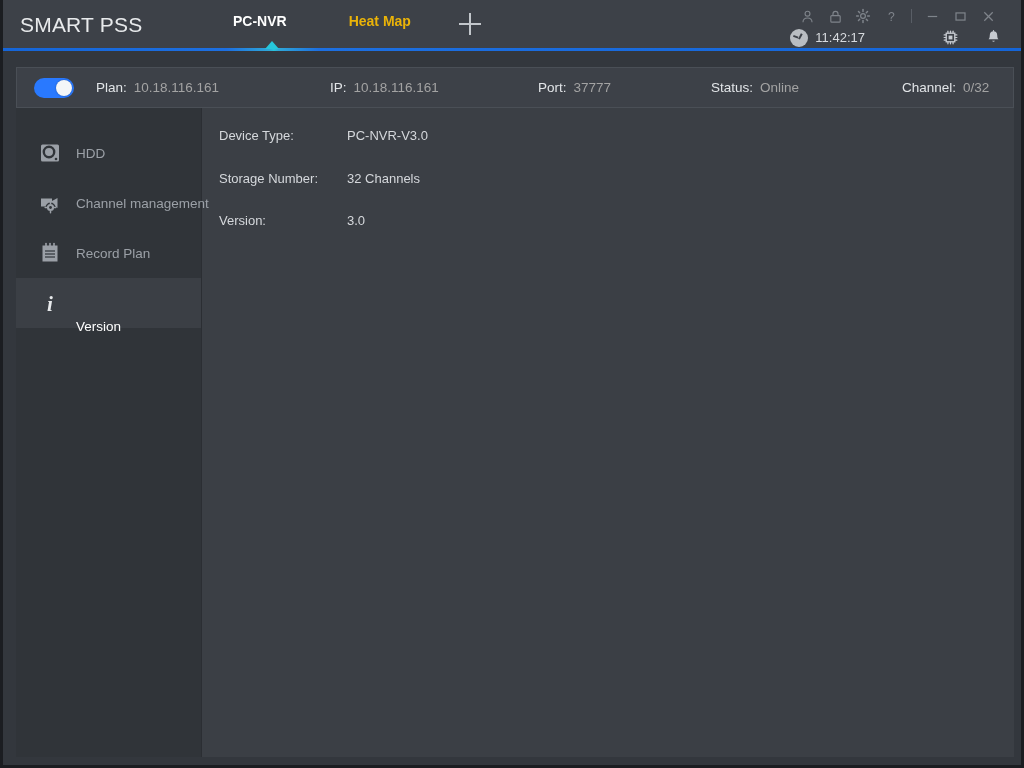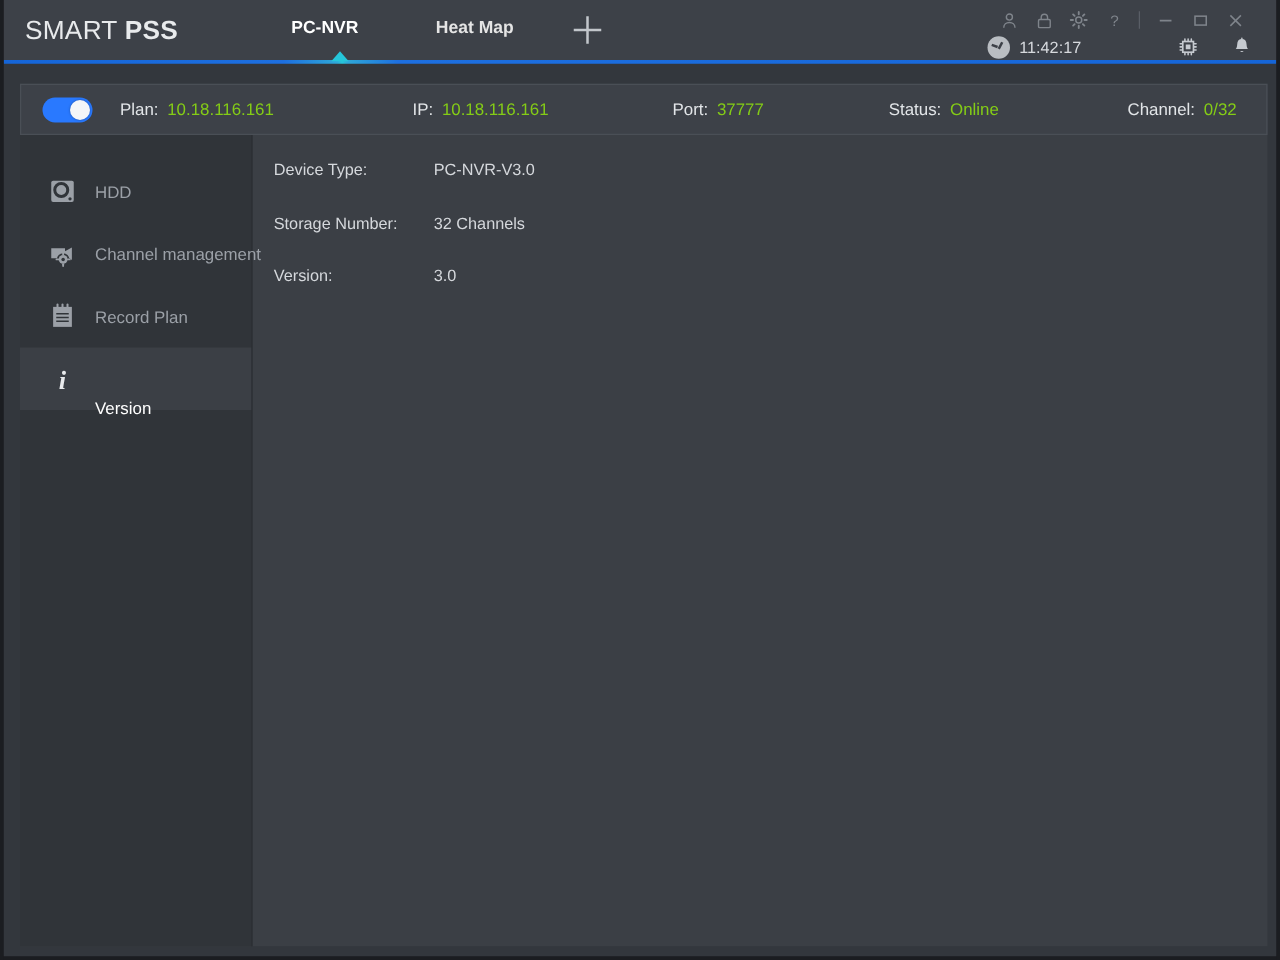--- a/index.html
+++ b/index.html
@@ -38,33 +38,33 @@
   }
   .logo {
     position: absolute;
     left: 17px;
     top: 13px;
     font-size: 21px;
     color: #e8eaec;
     letter-spacing: 0.2px;
     white-space: nowrap;
   }
-  .logo .bold { font-weight: bold; }
+  .logo .bold { font-weight: normal; }
 
   .tabs {
     position: absolute;
     left: 230px;
     top: 13px;
     display: flex;
     gap: 0px;
   }
   .tab {
     font-size: 14px;
     font-weight: bold;
-    color: #e5e5e5;
+    color: #eab308;
     padding: 0 0;
     white-space: nowrap;
     cursor: default;
   }
   .tab.active { color: #ffffff; }
   .tab-gap1 { width: 62px; }
   .tab-gap2 { width: 48px; }
 
   .tab-add {
     position: relative;
@@ -202,21 +202,21 @@
     background: #f4f6f8;
     box-shadow: 0 0 2px rgba(0,0,0,0.35);
   }
   .dev-field {
     position: absolute;
     font-size: 13.5px;
     color: #e2e5e8;
     white-space: nowrap;
   }
   .dev-field .lbl { color: #e2e5e8; }
-  .dev-field .val { color: #84cc16; margin-left: 7px; }
+  .dev-field .val { color: #a3a3a3; margin-left: 7px; }
   .f-name   { left: 79px;  top: 12px; }
   .f-ip     { left: 313px; top: 12px; }
   .f-port   { left: 521px; top: 12px; }
   .f-status { left: 694px; top: 12px; }
   .f-chan   { left: 885px; top: 12px; }
 
   
   .content {
     position: absolute;
     left: 13px;

